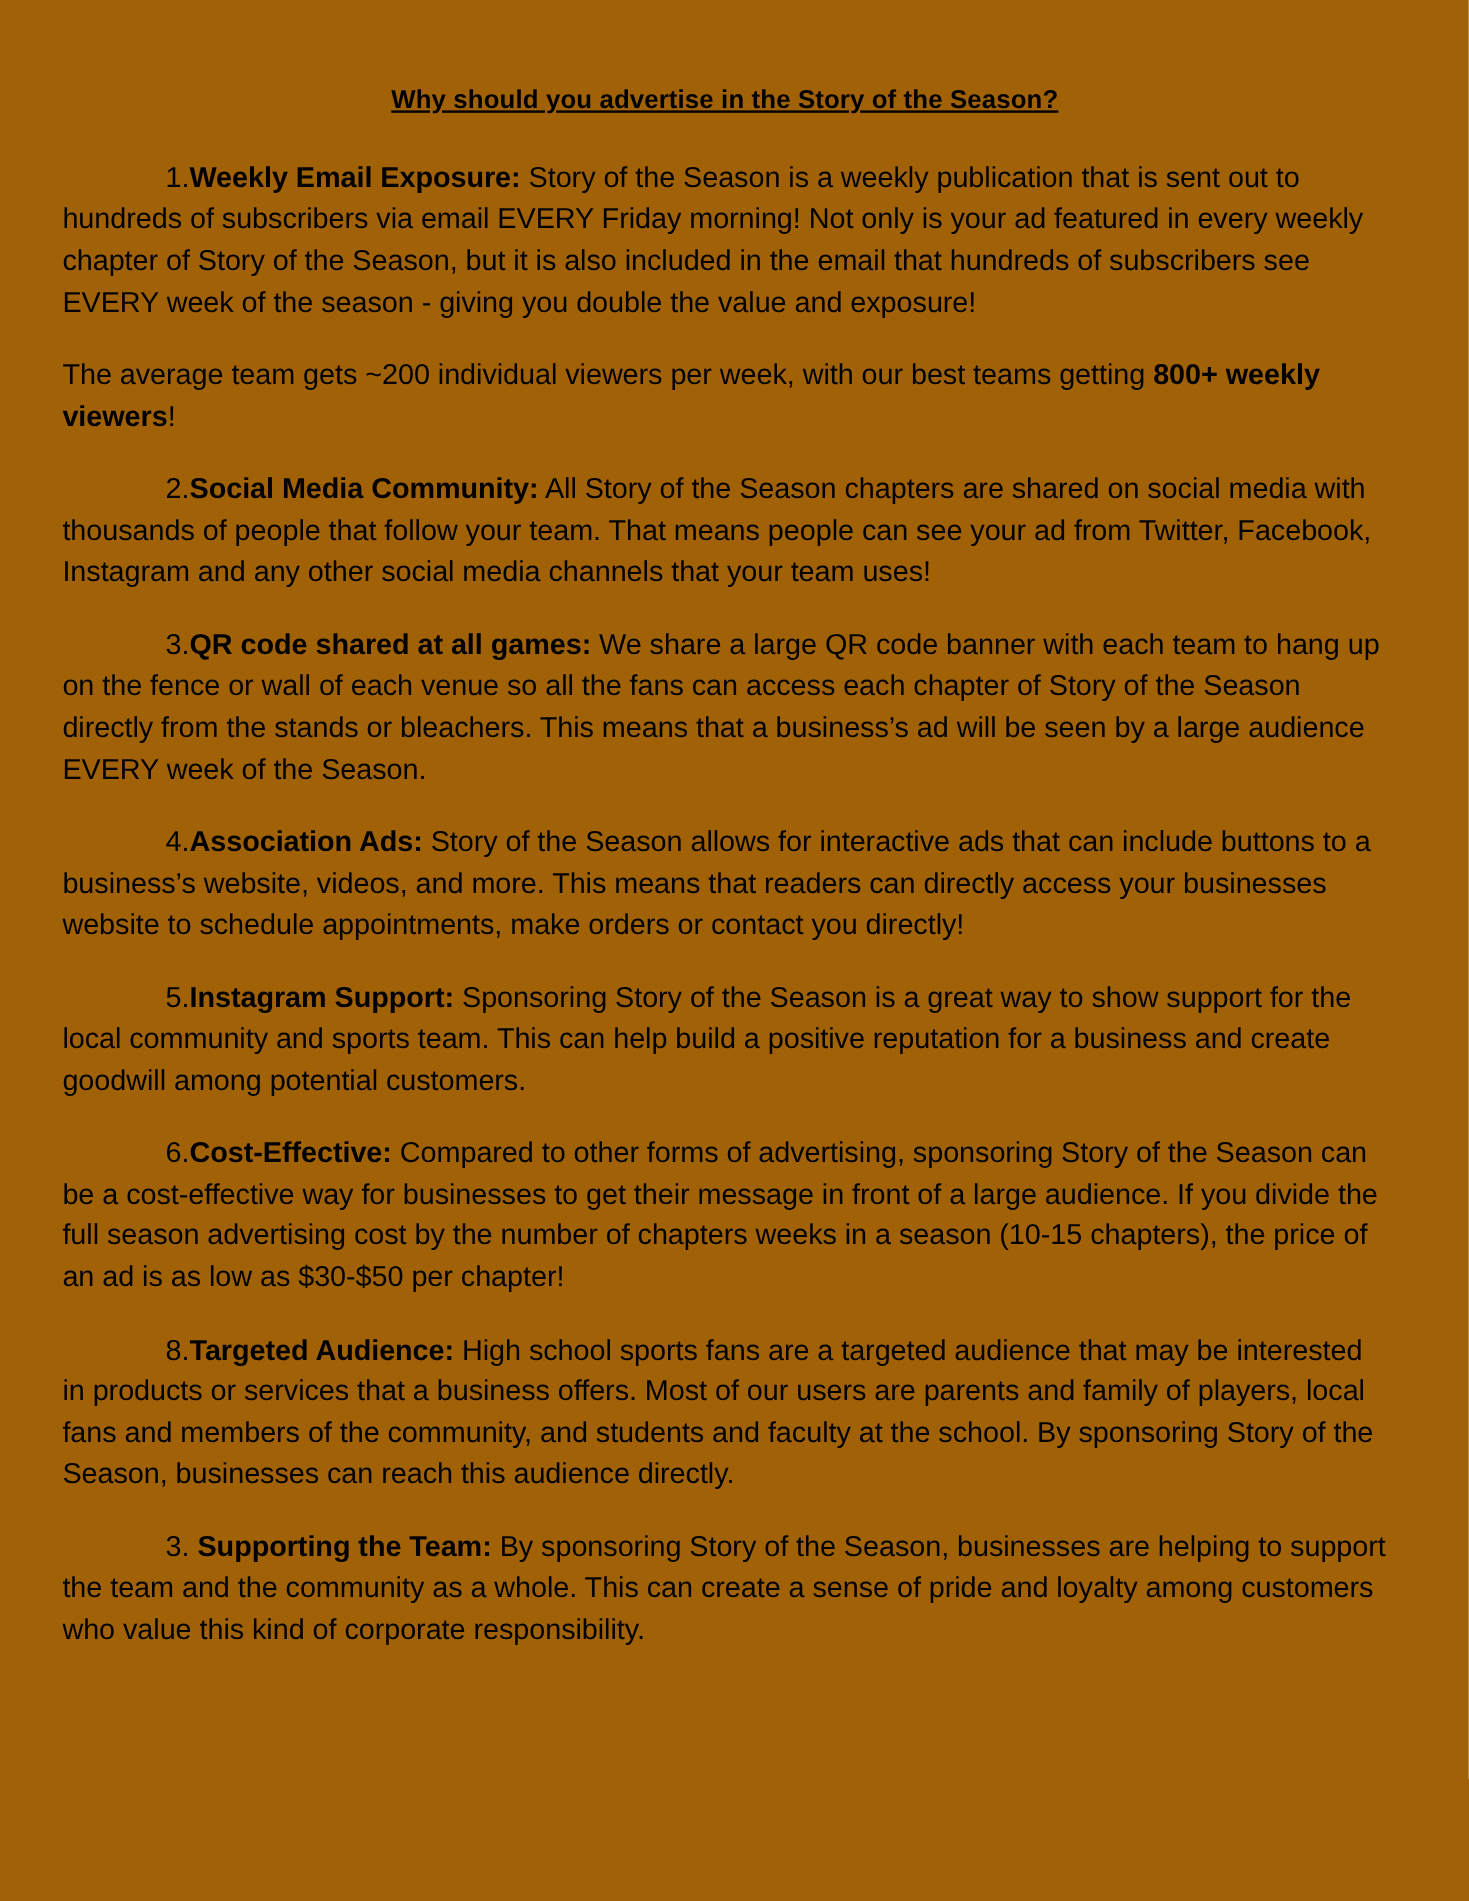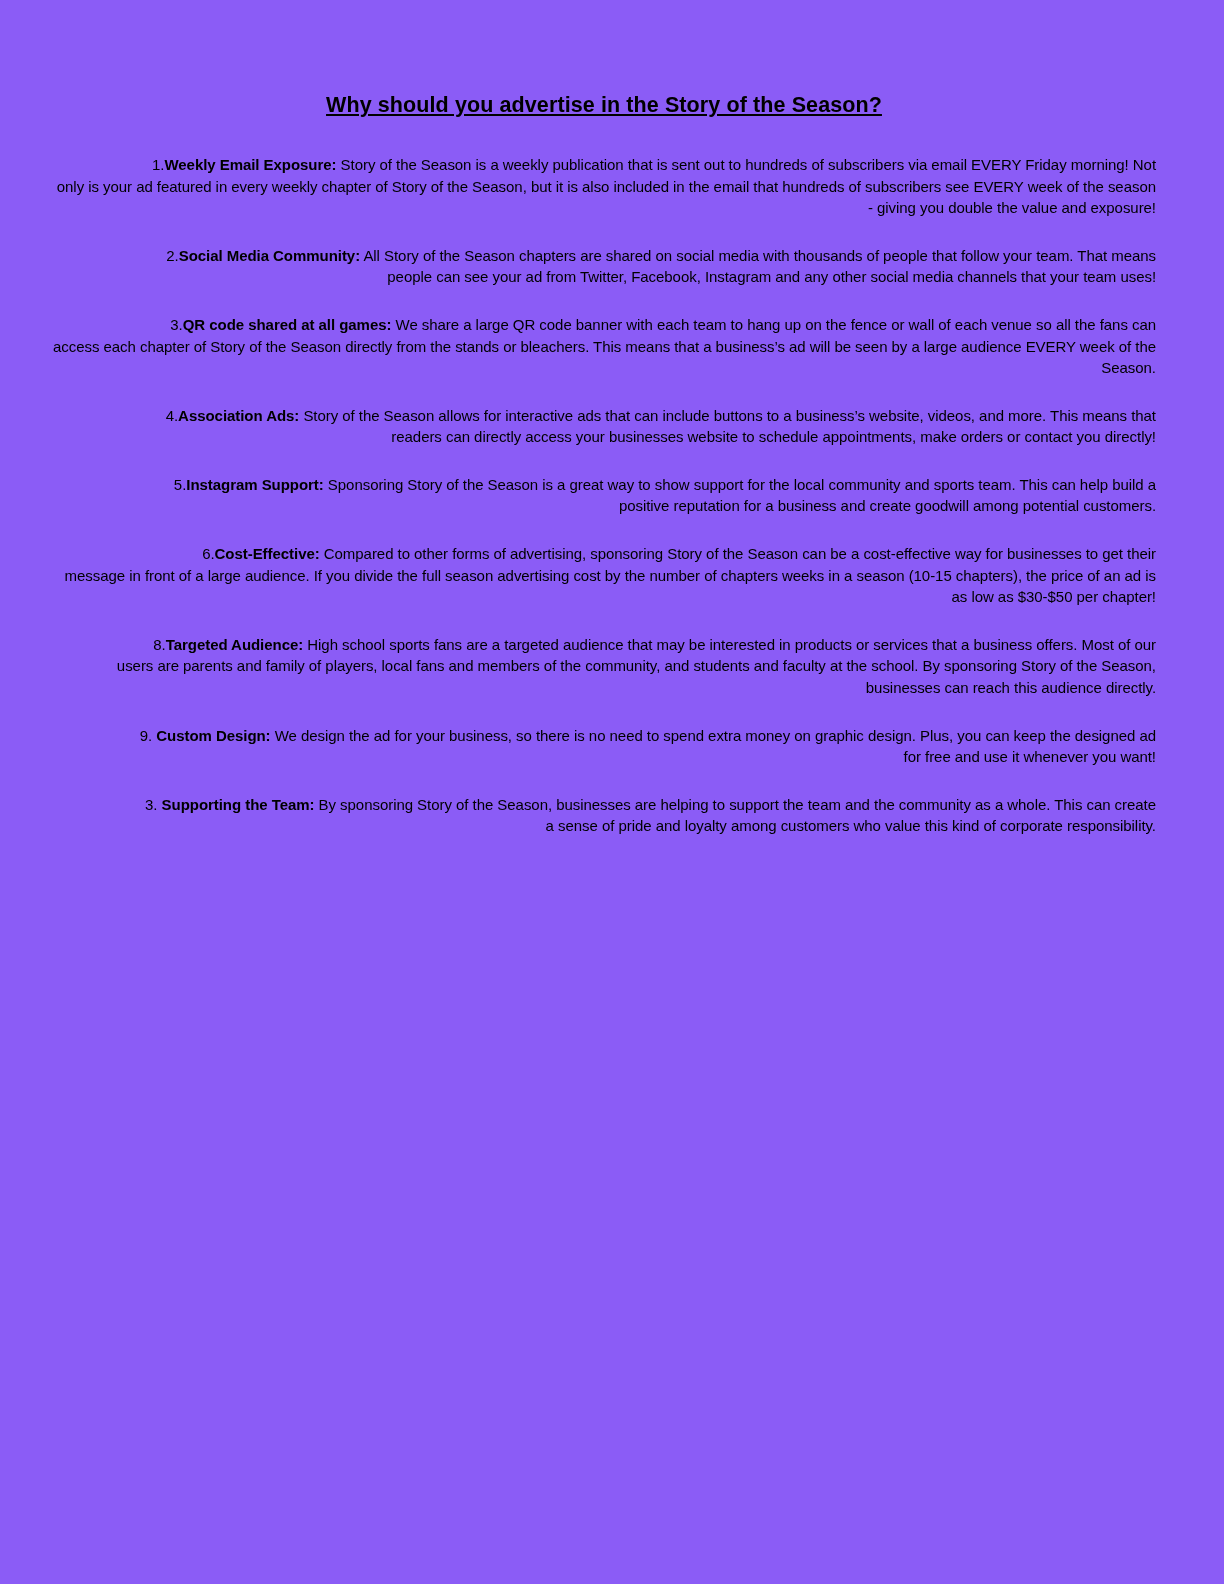--- a/index.html
+++ b/index.html
@@ -10,37 +10,37 @@
   body {
     width: 1224px;
     min-height: 1584px;
     font-family: "Liberation Sans", sans-serif;
     color: #000000;
   }
   .page {
     width: 1224px;
     min-height: 1584px;
     box-sizing: border-box;
-    padding: 92px 68px 40px 52px;
-    background: #8b5cf6;
+    padding: 70px 68px 40px 52px;
+    background: #a16207;
   }
   .doc-title {
     text-align: center;
     font-size: 21.5px;
     font-weight: bold;
     text-decoration: underline;
     letter-spacing: 0.1px;
     margin: 0 0 34px 0;
     line-height: 1.3;
   }
   .para {
-    font-size: 15px;
+    font-size: 24px;
     line-height: 1.44;
     margin: 0 0 26px 0;
-    text-align: right;
+    text-align: left;
     letter-spacing: -0.05px;
   }
   .para.indent {
     text-indent: 86px;
   }
   .para .lead {
     font-weight: bold;
   }
   .para .num {
     font-weight: normal;
@@ -53,20 +53,23 @@
 <body>
 
 <div class="page">
 
   <h1 class="doc-title">Why should you advertise in the Story of the Season?</h1>
 
   <p class="para indent">
     <span class="num">1.</span><span class="lead">Weekly Email Exposure:</span><span> Story of the Season is a weekly publication that is sent out to hundreds of subscribers via email EVERY Friday morning! Not only is your ad featured in every weekly chapter of Story of the Season, but it is also included in the email that hundreds of subscribers see EVERY week of the season - giving you double the value and exposure!</span>
   </p>
 
+  <p class="para">
+    <span>The average team gets ~200 individual viewers per week, with our best teams getting </span><span class="inline-bold">800+ weekly viewers</span><span>!</span>
+  </p>
 
   <p class="para indent">
     <span class="num">2.</span><span class="lead">Social Media Community:</span><span> All Story of the Season chapters are shared on social media with thousands of people that follow your team. That means people can see your ad from Twitter, Facebook, Instagram and any other social media channels that your team uses!</span>
   </p>
 
   <p class="para indent">
     <span class="num">3.</span><span class="lead">QR code shared at all games:</span><span> We share a large QR code banner with each team to hang up on the fence or wall of each venue so all the fans can access each chapter of Story of the Season directly from the stands or bleachers. This means that a business’s ad will be seen by a large audience EVERY week of the Season.</span>
   </p>
 
   <p class="para indent">
@@ -79,21 +82,18 @@
 
   <p class="para indent">
     <span class="num">6.</span><span class="lead">Cost-Effective:</span><span> Compared to other forms of advertising, sponsoring Story of the Season can be a cost-effective way for businesses to get their message in front of a large audience.  If you divide the full season advertising cost by the number of chapters weeks in a season (10-15 chapters), the price of an ad is as low as $30-$50 per chapter!</span>
   </p>
 
 
   <p class="para indent">
     <span class="num">8.</span><span class="lead">Targeted Audience:</span><span> High school sports fans are a targeted audience that may be interested in products or services that a business offers. Most of our users are parents and family of players, local fans and members of the community, and students and faculty at the school. By sponsoring Story of the Season, businesses can reach this audience directly.</span>
   </p>
 
-  <p class="para indent">
-    <span class="num">9.</span><span class="lead"> Custom Design:</span><span> We design the ad for your business, so there is no need to spend extra money on graphic design. Plus, you can keep the designed ad for free and use it whenever you want!</span>
-  </p>
 
   <p class="para indent">
     <span class="num">3.</span><span class="lead"> Supporting the Team:</span><span> By sponsoring Story of the Season, businesses are helping to support the team and the community as a whole. This can create a sense of pride and loyalty among customers who value this kind of corporate responsibility.</span>
   </p>
 
 </div>
 
 </body></html>

